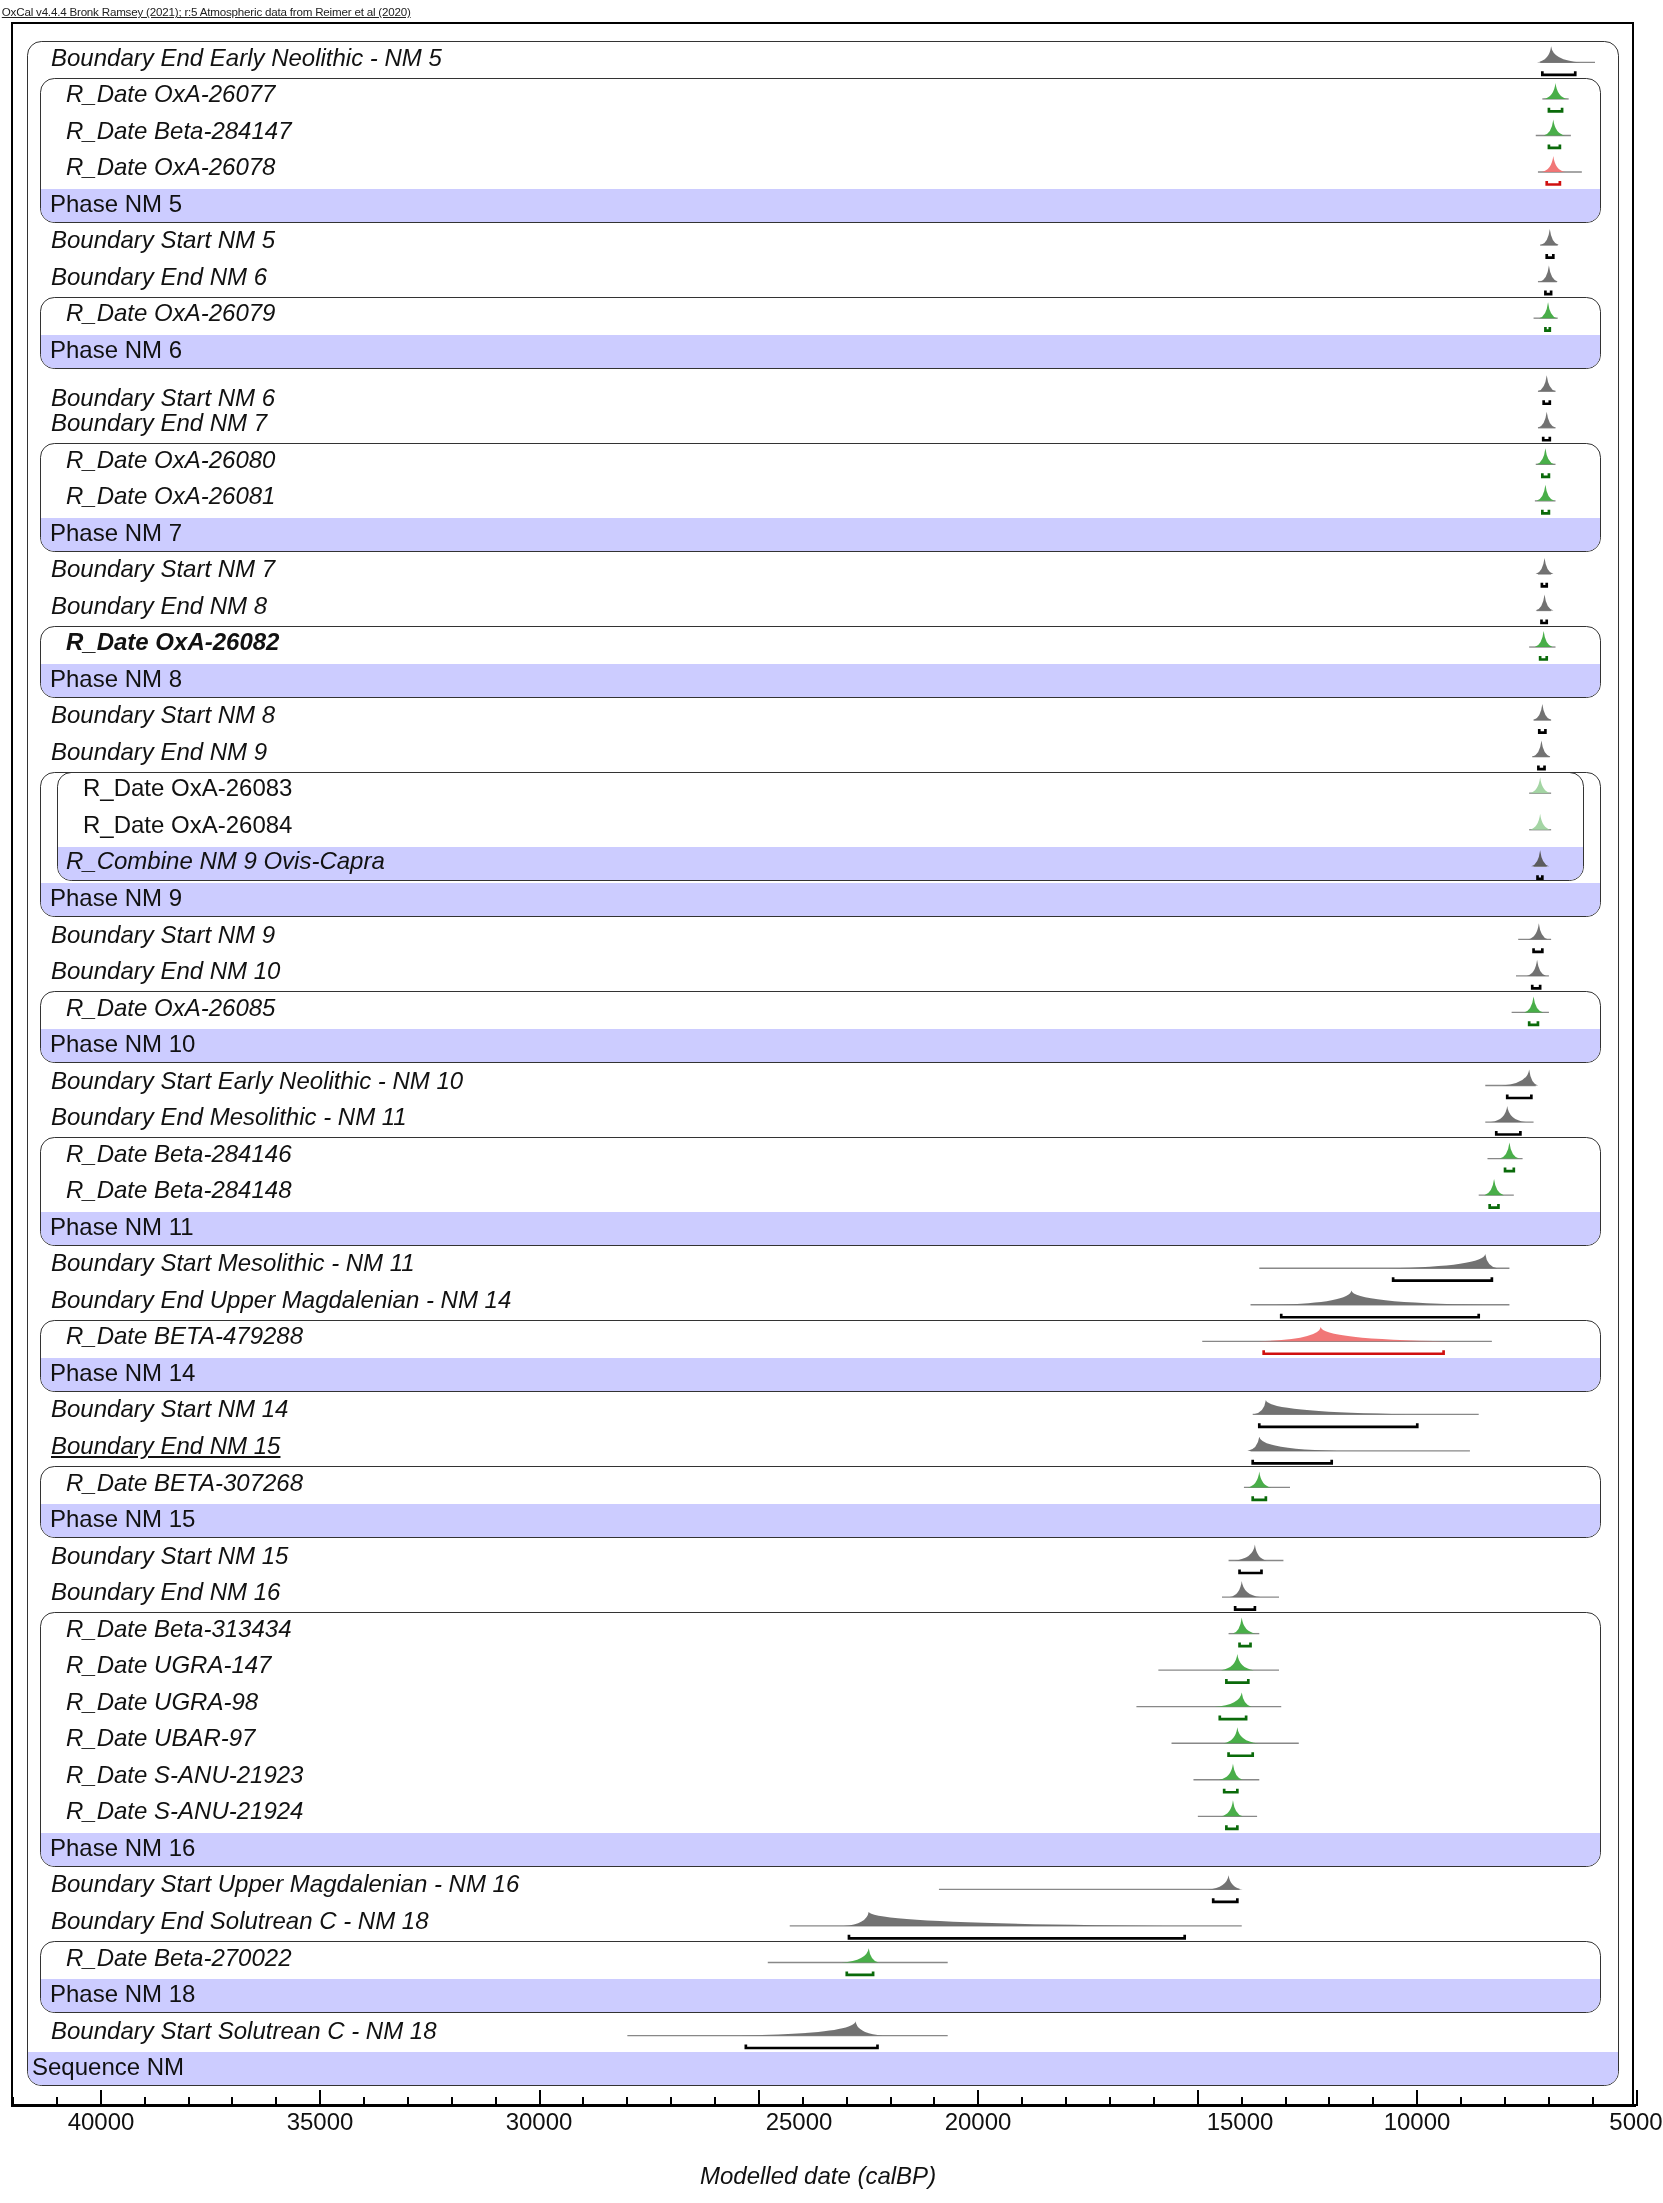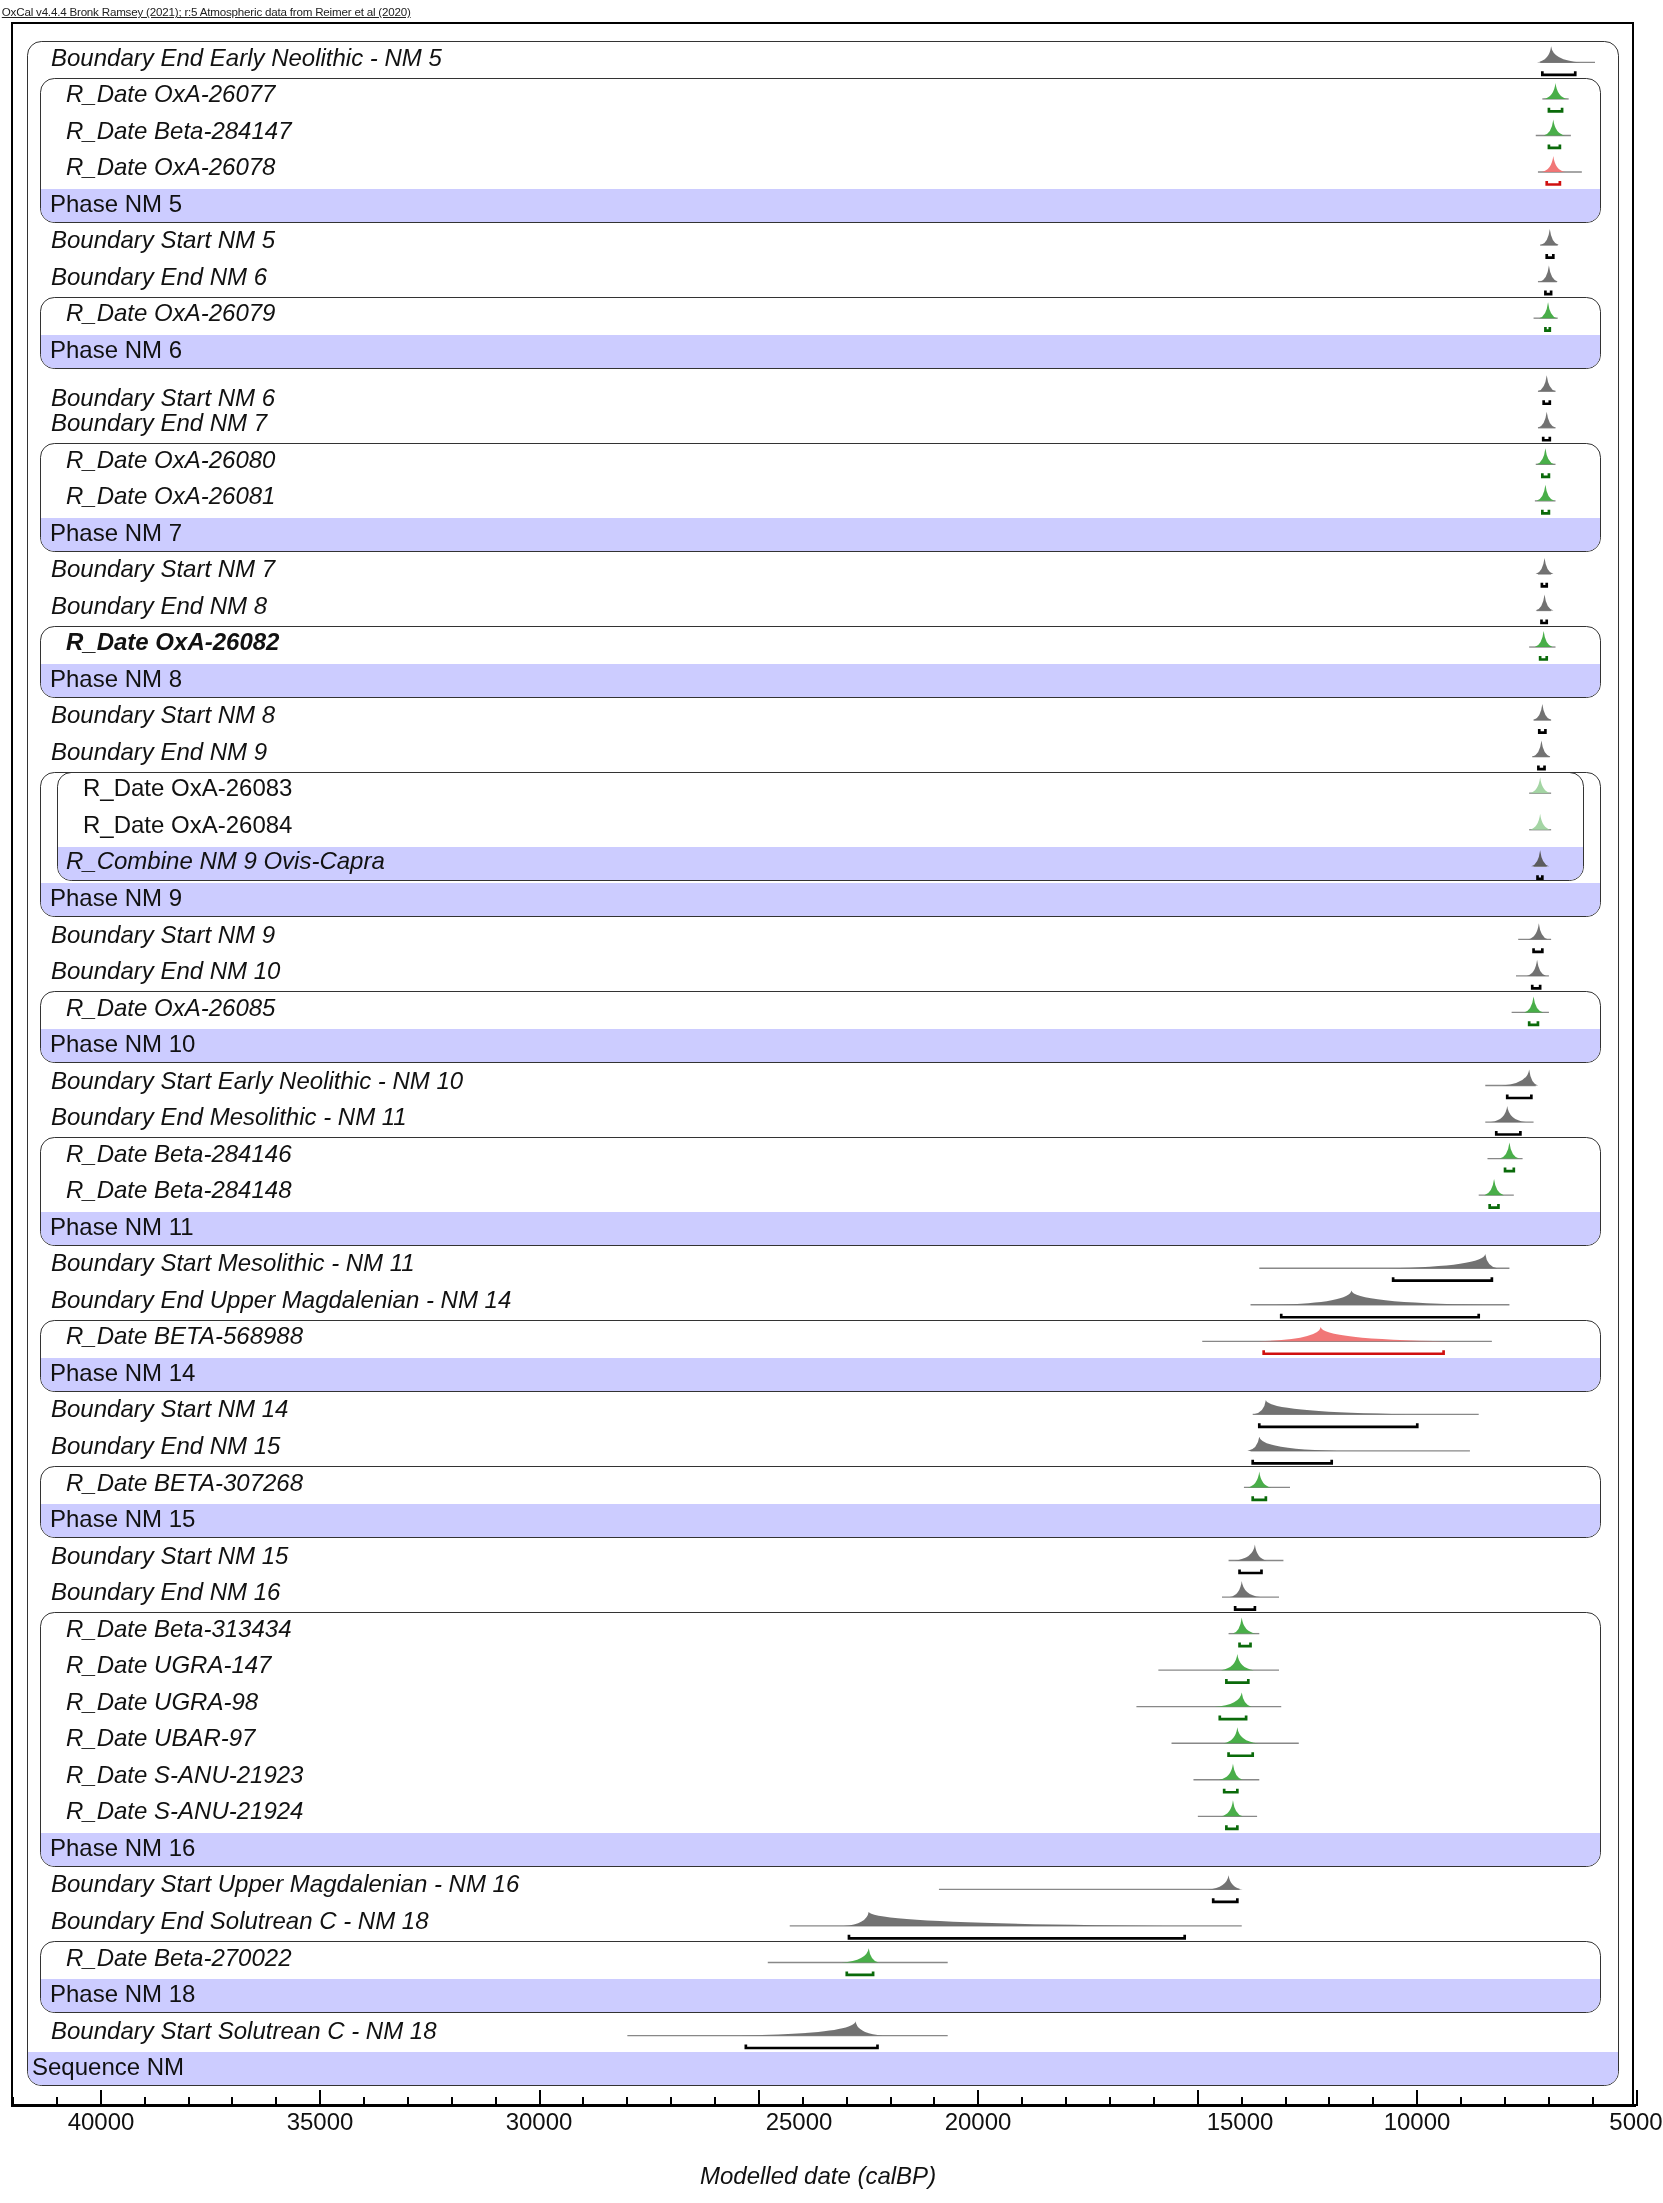--- a/index.html
+++ b/index.html
@@ -89,24 +89,24 @@
     <div class="lbl it" style="left: 51px; top: 957px;">Boundary End NM 10</div>
     <div class="lbl it" style="left: 66px; top: 994px;">R_Date OxA-26085</div>
     <div class="lbl" style="left: 50px; top: 1030px;">Phase NM 10</div>
     <div class="lbl it" style="left: 51px; top: 1067px;">Boundary Start Early Neolithic - NM 10</div>
     <div class="lbl it" style="left: 51px; top: 1103px;">Boundary End Mesolithic - NM 11</div>
     <div class="lbl it" style="left: 66px; top: 1140px;">R_Date Beta-284146</div>
     <div class="lbl it" style="left: 66px; top: 1176px;">R_Date Beta-284148</div>
     <div class="lbl" style="left: 50px; top: 1213px;">Phase NM 11</div>
     <div class="lbl it" style="left: 51px; top: 1249px;">Boundary Start Mesolithic - NM 11</div>
     <div class="lbl it" style="left: 51px; top: 1286px;">Boundary End Upper Magdalenian - NM 14</div>
-    <div class="lbl it" style="left: 66px; top: 1322px;">R_Date BETA-568988</div>
+    <div class="lbl it" style="left: 66px; top: 1322px;">R_Date BETA-479288</div>
     <div class="lbl" style="left: 50px; top: 1359px;">Phase NM 14</div>
     <div class="lbl it" style="left: 51px; top: 1395px;">Boundary Start NM 14</div>
-    <div class="lbl it" style="left: 51px; top: 1432px;">Boundary End NM 15</div>
+    <div class="lbl it" style="left: 51px; top: 1432px; text-decoration: underline;">Boundary End NM 15</div>
     <div class="lbl it" style="left: 66px; top: 1469px;">R_Date BETA-307268</div>
     <div class="lbl" style="left: 50px; top: 1505px;">Phase NM 15</div>
     <div class="lbl it" style="left: 51px; top: 1542px;">Boundary Start NM 15</div>
     <div class="lbl it" style="left: 51px; top: 1578px;">Boundary End NM 16</div>
     <div class="lbl it" style="left: 66px; top: 1615px;">R_Date Beta-313434</div>
     <div class="lbl it" style="left: 66px; top: 1651px;">R_Date UGRA-147</div>
     <div class="lbl it" style="left: 66px; top: 1688px;">R_Date UGRA-98</div>
     <div class="lbl it" style="left: 66px; top: 1724px;">R_Date UBAR-97</div>
     <div class="lbl it" style="left: 66px; top: 1761px;">R_Date S-ANU-21923</div>
     <div class="lbl it" style="left: 66px; top: 1797px;">R_Date S-ANU-21924</div>

